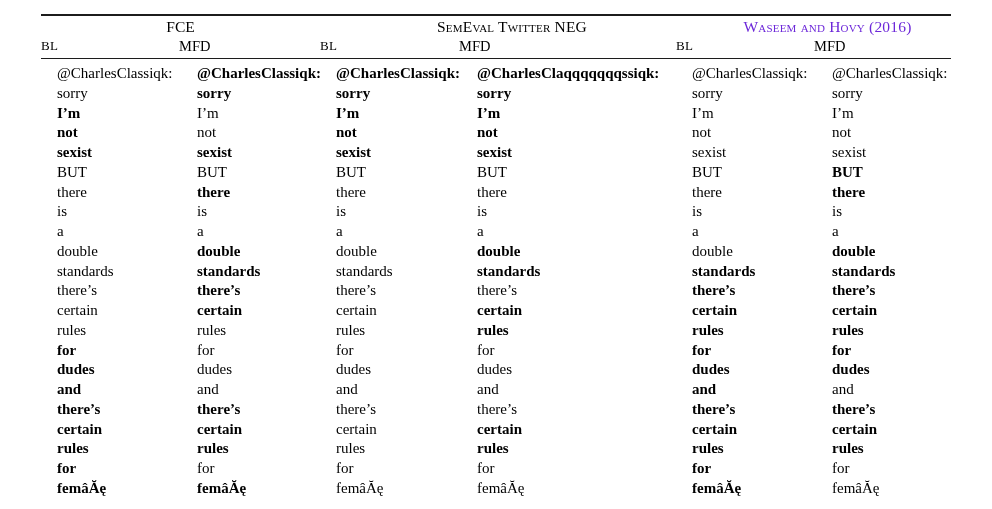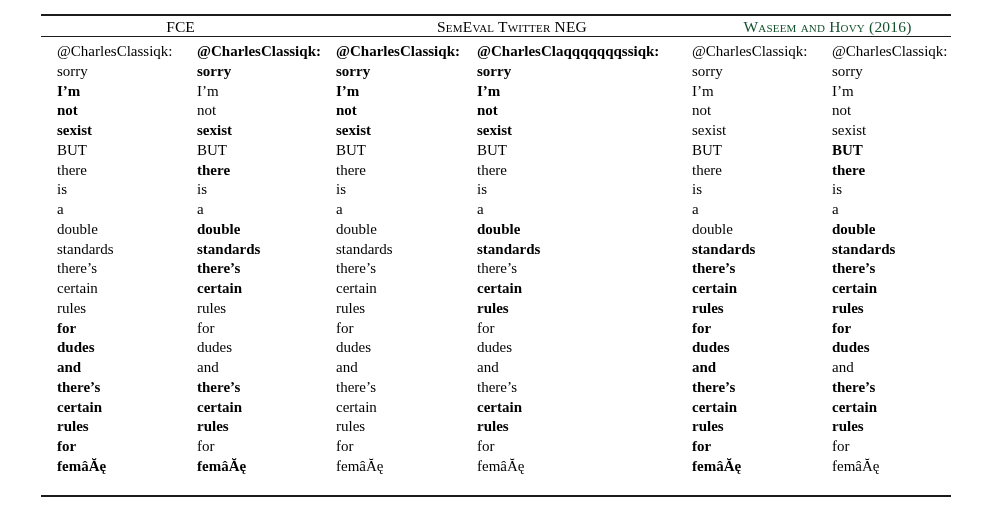--- a/index.html
+++ b/index.html
@@ -46,21 +46,21 @@
     padding: 2px 0 1px 0;
     vertical-align: bottom;
     line-height: 17px;
   }
   .smallcaps {
     font-variant: small-caps;
     letter-spacing: 0.2px;
     margin-left: 28px;
   }
   .cite-blue {
-    color: #14532d;
+    color: #6d28d9;
   }
 
   
   tr.sub-row td {
     font-size: 14.5px;
     padding: 1px 0 4px 0;
     vertical-align: bottom;
     line-height: 16px;
   }
   td.sub-bl {
@@ -114,20 +114,40 @@
     <thead>
       <tr class="group-row">
         <td colspan="2">
           <span>FCE</span>
         </td>
         <td colspan="2">
           <span class="smallcaps">SemEval Twitter NEG</span>
         </td>
         <td colspan="2">
           <span class="smallcaps cite-blue">Waseem and Hovy (2016)</span>
+        </td>
+      </tr>
+      <tr class="sub-row">
+        <td class="sub-bl">
+          <span class="sc-bl">BL</span>
+        </td>
+        <td class="sub-mfd">
+          <span>MFD</span>
+        </td>
+        <td class="sub-bl">
+          <span class="sc-bl">BL</span>
+        </td>
+        <td class="sub-mfd">
+          <span>MFD</span>
+        </td>
+        <td class="sub-bl">
+          <span class="sc-bl">BL</span>
+        </td>
+        <td class="sub-mfd">
+          <span>MFD</span>
         </td>
       </tr>
     </thead>
   </table>
 
   <div class="rule-thin"></div>
 
   <table class="tbl">
     <colgroup>
       <col style="width:138px">

